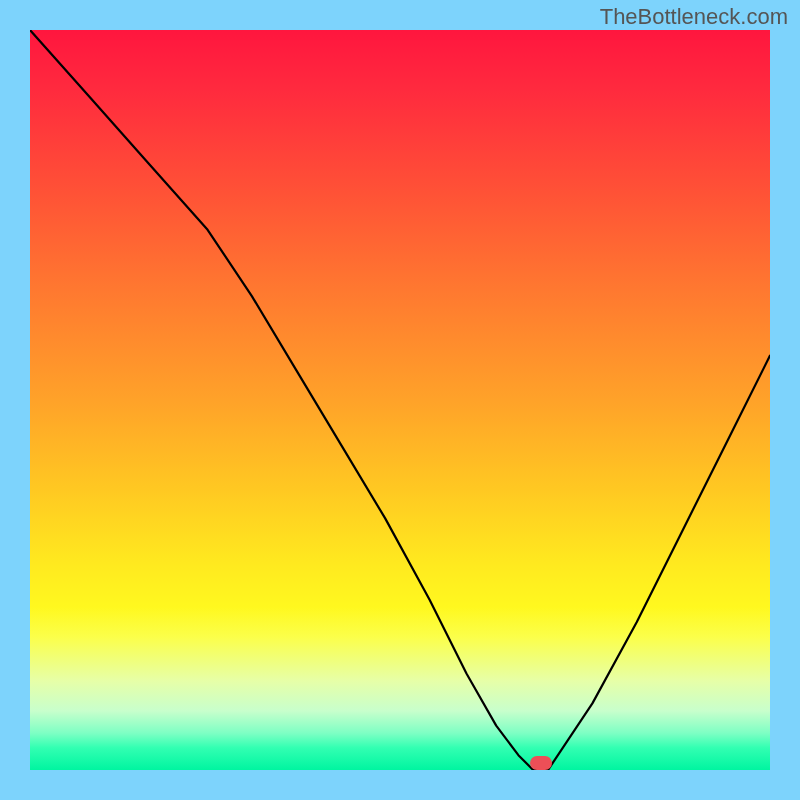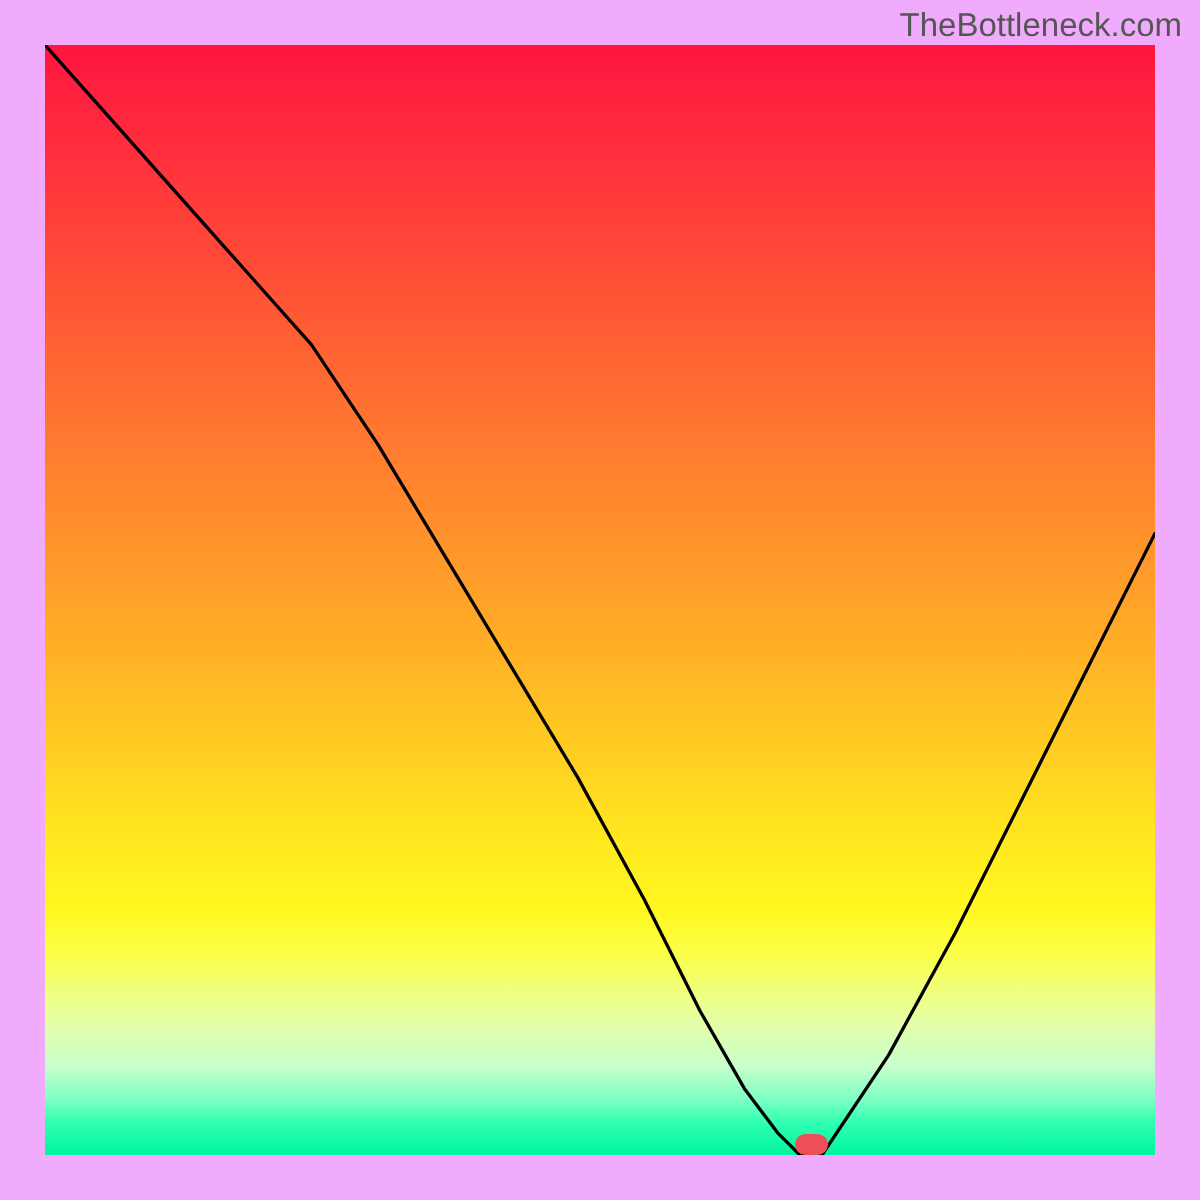--- a/index.html
+++ b/index.html
@@ -1,20 +1,20 @@
 <!DOCTYPE html>
 <html><head>
 <meta charset="utf-8">
 <style>
   * { margin: 0; padding: 0; box-sizing: border-box; }
   html, body { width: 800px; height: 800px; overflow: hidden; }
   .container {
     width: 800px;
     height: 800px;
-    background: #f0abfc;
+    background: #7dd3fc;
     position: relative;
   }
   .watermark {
     position: absolute;
     top: 4px;
     right: 12px;
     color: #555;
     font-family: Arial, Helvetica, sans-serif;
     font-size: 22px;
     font-weight: 500;

